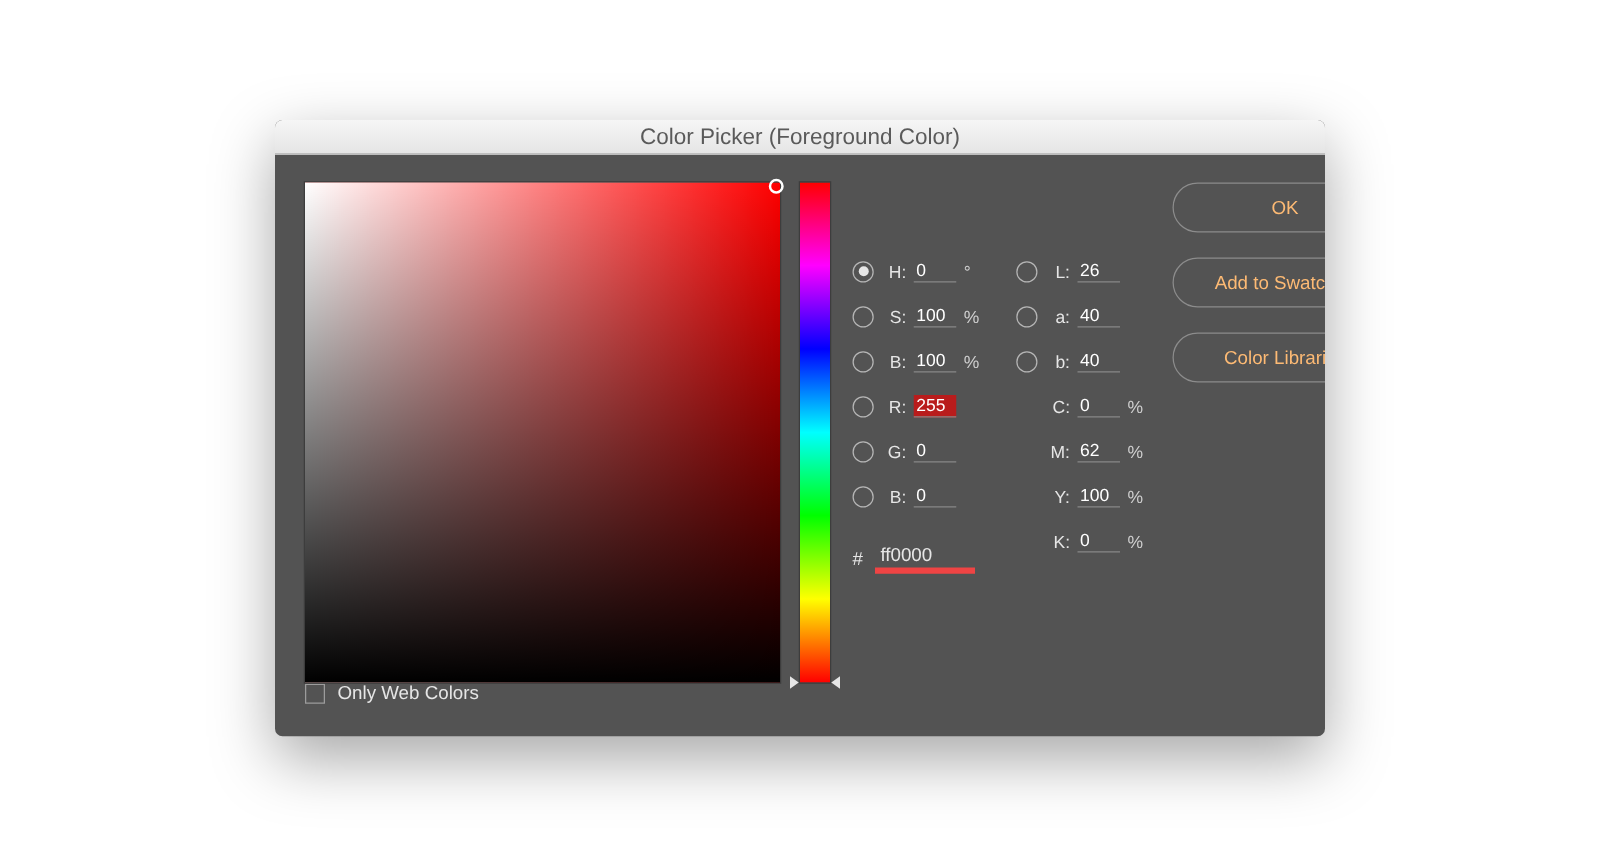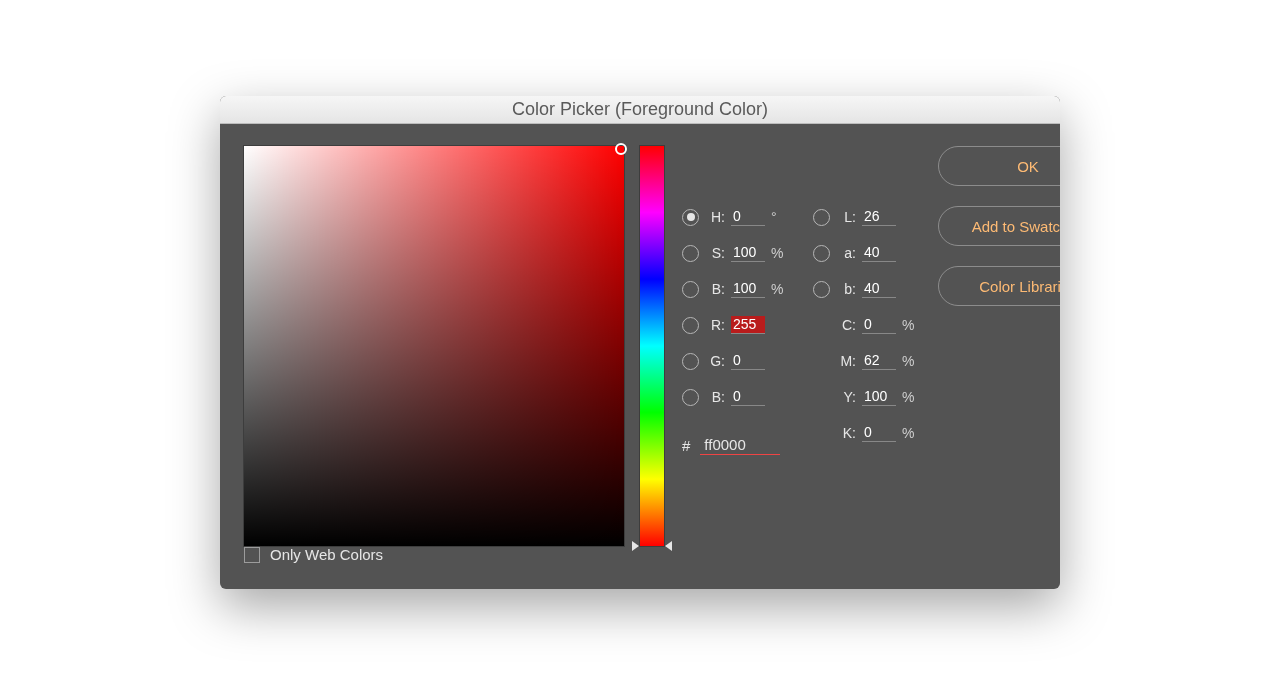--- a/index.html
+++ b/index.html
@@ -115,21 +115,21 @@
   .unit { color: #cfcfcf; width: 14px; }
   .right-col { display: flex; flex-direction: column; gap: 20px; align-items: stretch; margin-left: 4px; }
   .btn {
     height: 40px; min-width: 180px;
     border: 1px solid #8c8c8c; border-radius: 20px;
     background: transparent; color: #fdba74; font-size: 15px;
     display: flex; align-items: center; justify-content: center;
     cursor: pointer;
   }
   .hexrow { display: flex; align-items: center; gap: 10px; margin-top: 12px; color: #e6e6e6; font-size: 15px; }
-  .hexval { border-bottom: 1px solid #ef4444; padding: 0 4px 1px; min-width: 80px; cursor: text; }
+  .hexval { border-bottom: 5px solid #ef4444; padding: 0 4px 1px; min-width: 80px; cursor: text; }
 </style>
 </head>
 <body>
 
 <div class="window">
   <div class="titlebar">
     <span>Color Picker (Foreground Color)</span>
   </div>
 
   <div class="body">

